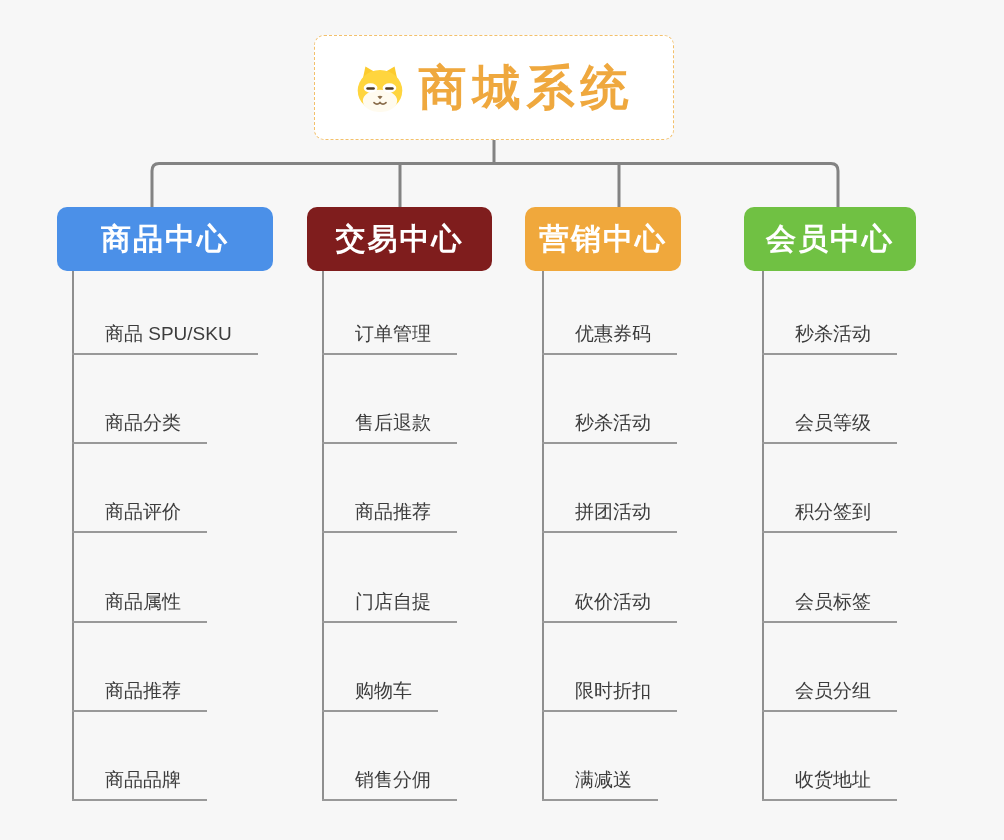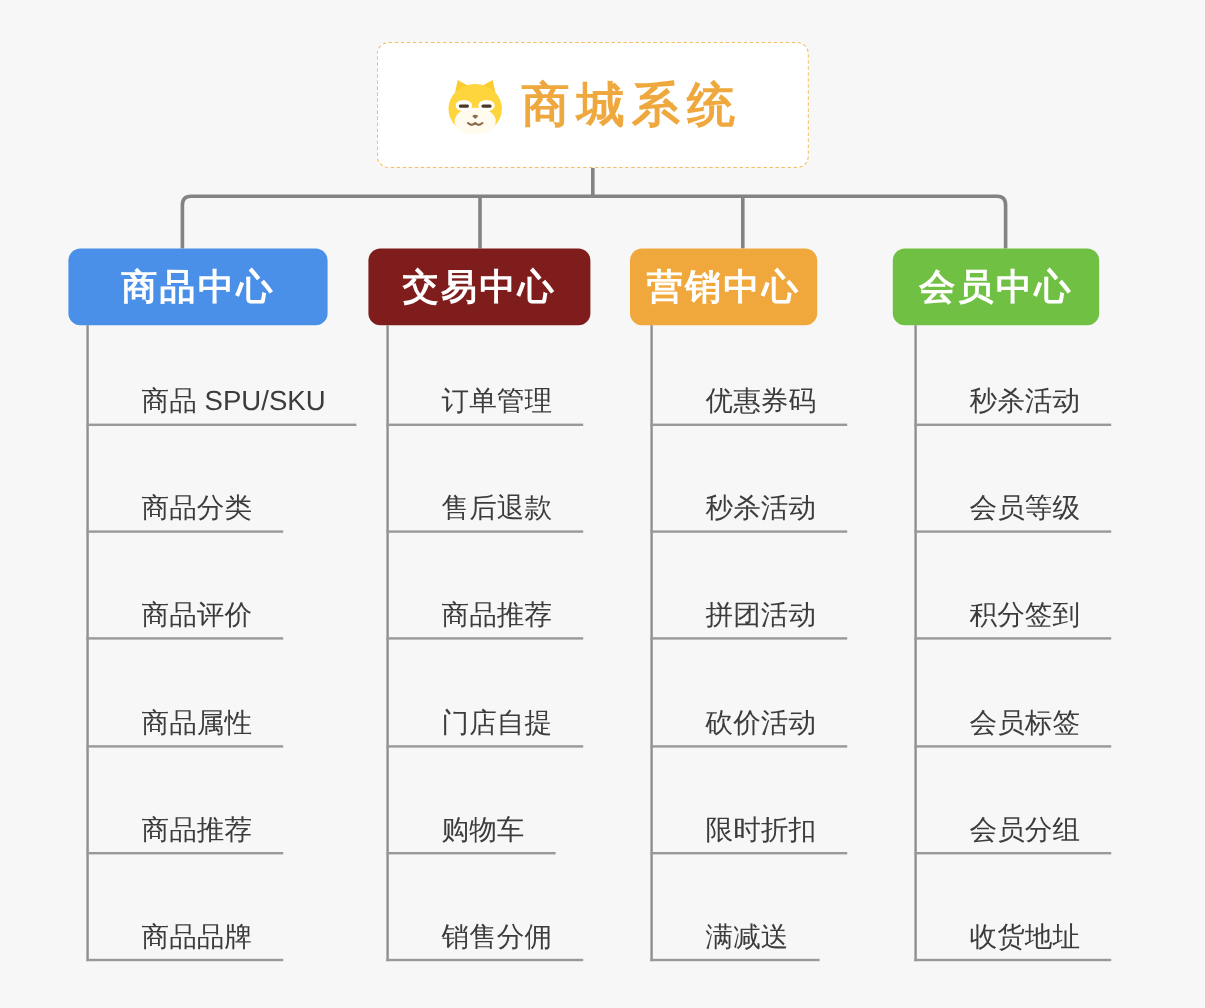--- a/index.html
+++ b/index.html
@@ -19,21 +19,21 @@
     position:absolute;left:314px;top:35px;width:360px;height:105px;
     background:#ffffff;
     border:1px dashed #f3c06b;
     border-radius:10px;
     box-sizing:border-box;
     display:flex;align-items:center;justify-content:center;
     gap:13px;
   }
   .dog-icon{width:52px;height:48px;flex:0 0 auto;}
   .root-title{
-    font-size:40px;font-weight:600;letter-spacing:6px;
+    font-size:48px;font-weight:600;letter-spacing:6px;
     color:#efa83e;line-height:1;white-space:nowrap;
   }
 
   
   .branch{
     position:absolute;top:207px;height:64px;
     border-radius:10px;
     color:#ffffff;font-size:30px;font-weight:600;letter-spacing:2px;
     display:flex;align-items:center;justify-content:center;
     box-sizing:border-box;white-space:nowrap;
@@ -41,23 +41,23 @@
 
   
   .trunk{
     position:absolute;top:271px;width:2px;height:530px;
     background:#8f8f8f;
   }
 
   
   .item{
     position:absolute;
-    padding:0 26px 4px 46px;
+    padding:0 26px 4px 33px;
     border-bottom:2px solid #999999;
-    font-size:23px;line-height:30px;color:#3c3c3c;
+    font-size:19px;line-height:30px;color:#3c3c3c;
     white-space:nowrap;
   }
 </style>
 </head>
 <body>
 
 <div class="canvas">
 
   <svg class="top-connectors" width="1004" height="220" viewBox="0 0 1004 220">
     <path d="M494 140 V163.5

